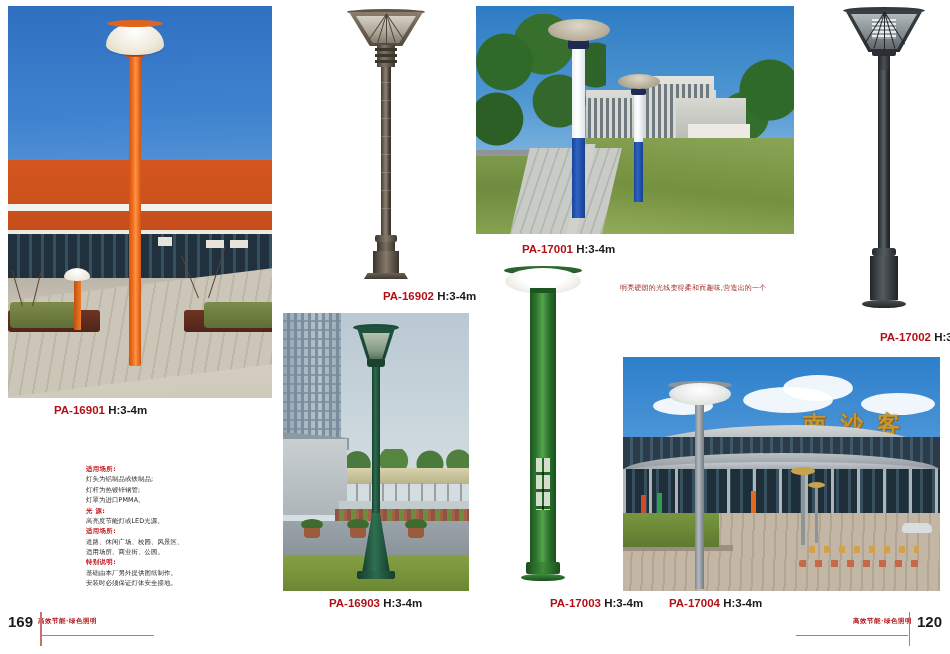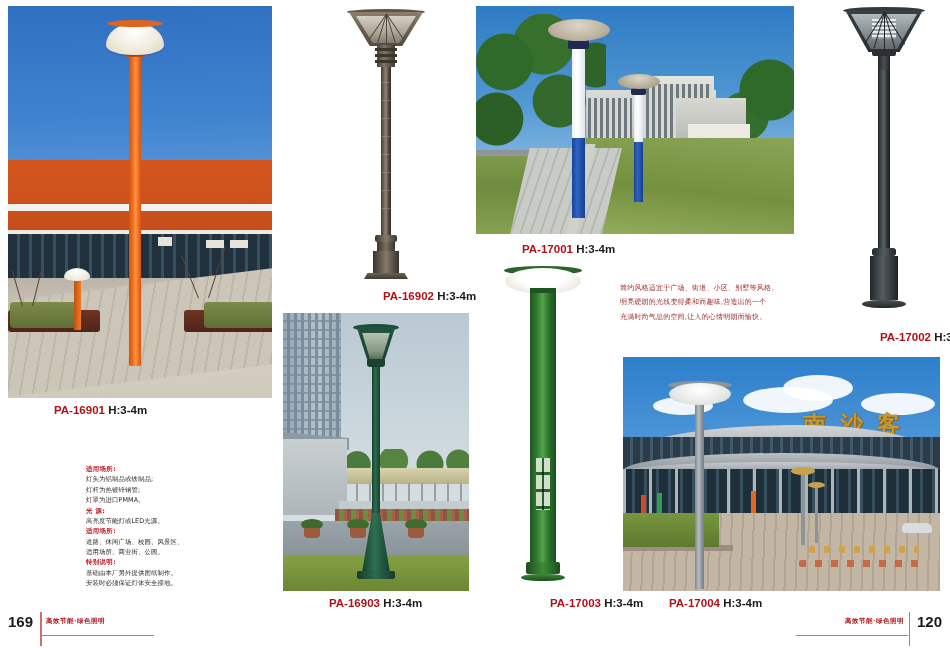--- a/index.html
+++ b/index.html
@@ -23,21 +23,21 @@
   
   .spec{position:absolute;left:86px;top:464px;width:140px;font-size:6.4px;line-height:1.62;color:#231f20;font-family:"DejaVu Sans",sans-serif;}
   .spec .hd{color:#c0111a;font-weight:bold;display:block;letter-spacing:.4px;}
   .spec .ln{display:block;letter-spacing:.1px;}
 
   
   .intro{position:absolute;left:620px;top:281px;width:210px;font-size:7px;line-height:2.05;color:#9e2b24;font-family:"DejaVu Sans",sans-serif;letter-spacing:.2px;}
   .intro span{display:block;}
 
   
-  .foot{position:absolute;bottom:22px;height:22px;display:flex;align-items:center;gap:8px;}
+  .foot{position:absolute;bottom:22px;height:22px;display:flex;align-items:center;}
   .foot-l{left:8px;}
   .foot-r{right:8px;}
   .pno{font-size:15px;font-weight:bold;color:#1a1a1a;font-family:"Liberation Sans",sans-serif;}
   .ftxt{font-size:6.5px;font-weight:bold;color:#b01116;font-family:"DejaVu Sans",sans-serif;letter-spacing:.5px;padding:0 5px;}
   .vrule{width:1.5px;height:34px;background:#c8726e;position:absolute;bottom:-14px;}
   .hrule{position:absolute;height:1.5px;background:#c8726e;bottom:-4px;}
 
   
   #ph1{left:8px;top:6px;width:264px;height:392px;}
   #ph1 .sky{background:linear-gradient(178deg,#2f6fc0 0%,#3f83cf 28%,#69a2dc 58%,#9bc2e8 80%,#b9d3ee 100%);}
@@ -465,23 +465,21 @@
     <span class="ln">高亮度节能灯或LED光源。</span>
     <span class="hd">适用场所:</span>
     <span class="ln">道路、休闲广场、校园、风景区、</span>
     <span class="ln">适用场所、商业街、公园。</span>
     <span class="hd">特别说明:</span>
     <span class="ln">基础由本厂另外提供图纸制作。</span>
     <span class="ln">安装时必须保证灯体安全接地。</span>
   </div>
 
   <div class="intro">
-    <span>简约风格适宜于广场、街道、小区、别墅等风格。</span>
     <span>明亮硬朗的光线变得柔和而趣味,营造出的一个</span>
-    <span>充满时尚气息的空间,让人的心情明朗而愉快。</span>
   </div>
 
   <div class="foot foot-l">
     <span class="pno">169</span>
     <span class="ftxt">高效节能·绿色照明</span>
     <div class="vrule" style="left:32px;"></div>
     <div class="hrule" style="left:34px;width:112px;"></div>
   </div>
   <div class="foot foot-r">
     <span class="ftxt">高效节能·绿色照明</span>

